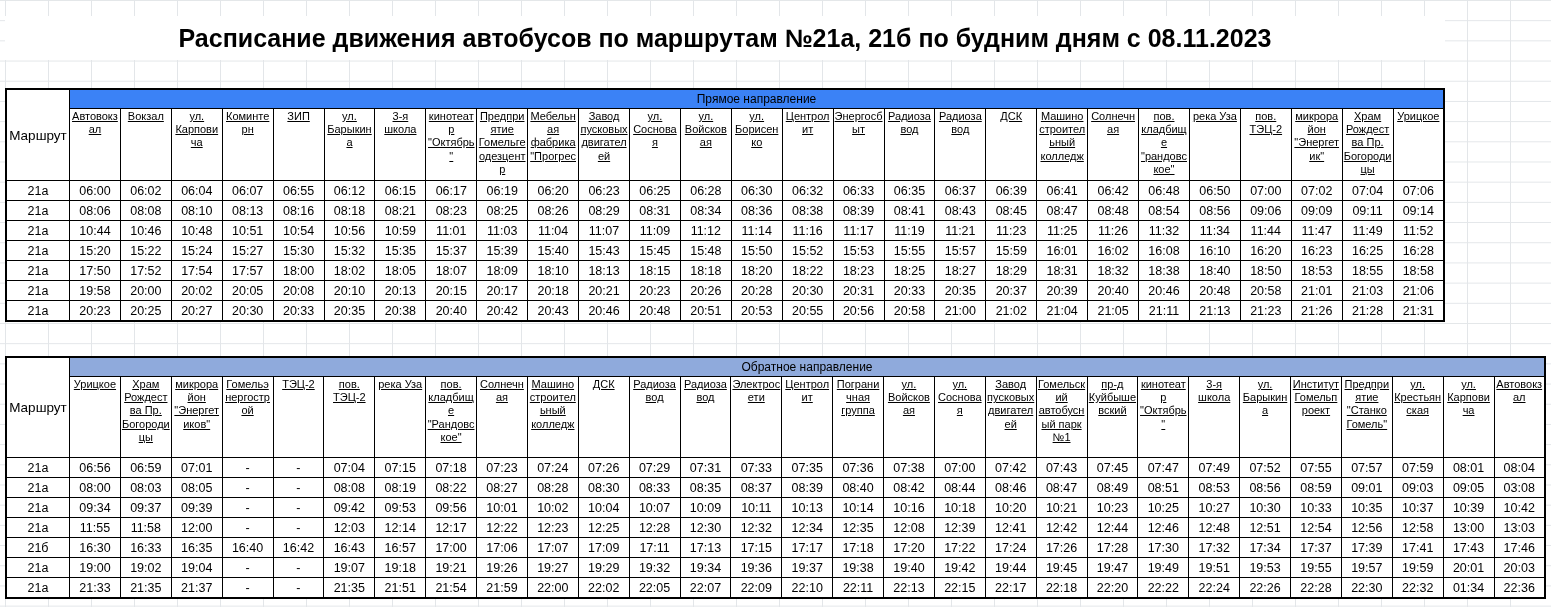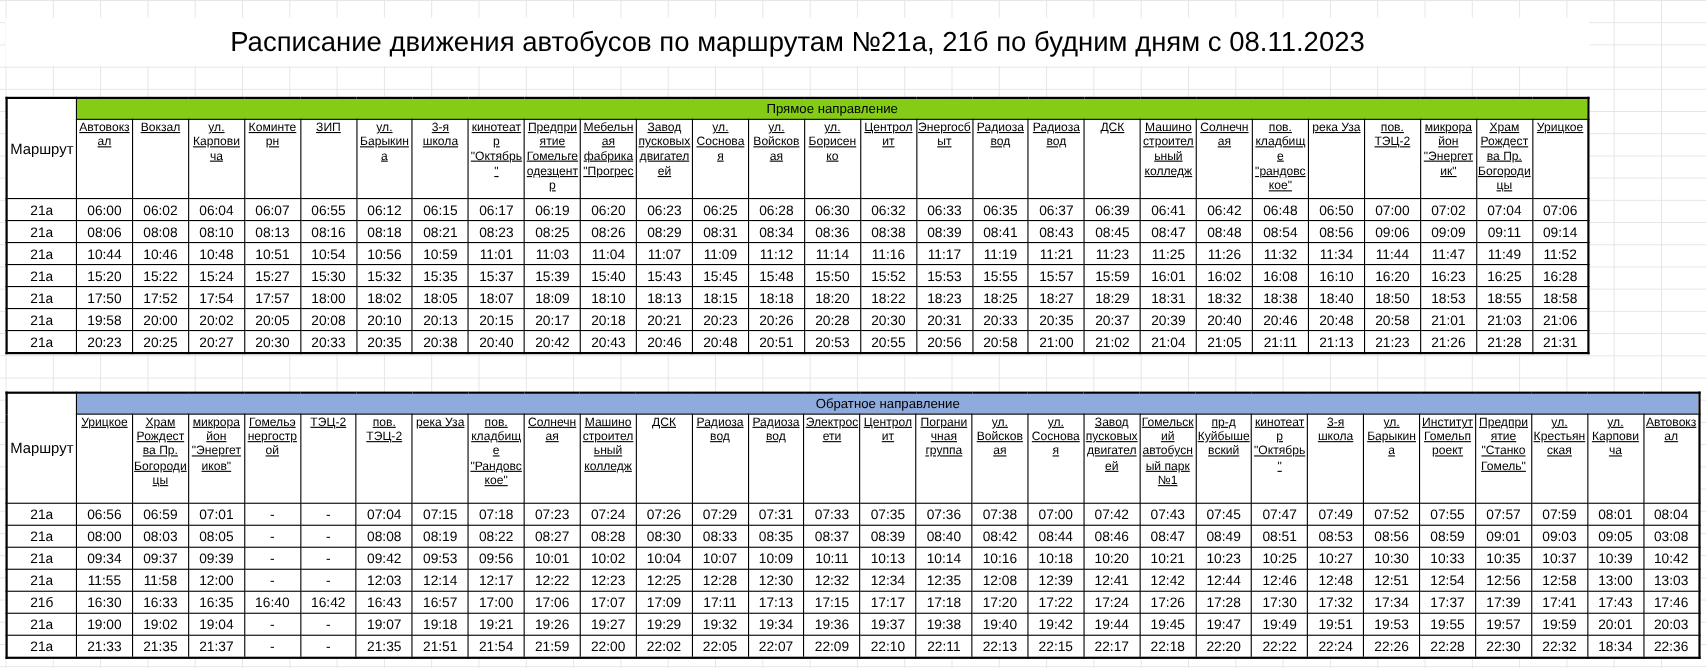--- a/index.html
+++ b/index.html
@@ -9,21 +9,21 @@
     background-image:
       linear-gradient(to right,#e3e6e9 1px,transparent 1px),
       linear-gradient(to bottom,#e3e6e9 1px,transparent 1px);
     background-size:43px 20.2px;
     background-position:5px 0;
     font-family:"Liberation Sans",sans-serif;
   }
   .title{
     position:absolute;top:16px;left:5px;width:1440px;height:44px;
     background:#ffffff;text-align:center;line-height:44px;
-    font-size:25px;font-weight:normal;color:#000;white-space:nowrap;
+    font-size:25px;font-weight:bold;color:#000;white-space:nowrap;
   }
   table.schedule{
     position:absolute;border-collapse:collapse;table-layout:fixed;
     background:#ffffff;border:2px solid #000;
   }
   table.t1{left:5px;top:88px;width:1440px;}
   table.t2{left:5px;top:356px;width:1541px;}
   .schedule th,.schedule td{border:1px solid #000;overflow:hidden;color:#000;}
   th.route-col{font-weight:normal;font-size:13.5px;vertical-align:middle;padding:0;}
   th.band{height:18px;font-weight:normal;font-size:12px;text-align:center;vertical-align:middle;padding:0;}
@@ -38,21 +38,21 @@
 </style>
 </head>
 <body>
 
 <div class="title">Расписание движения автобусов по маршрутам №21а, 21б по будним дням с 08.11.2023</div>
 
 <table class="schedule t1">
     <thead>
       <tr>
         <th class="route-col" rowspan="2" style="width: 62px;">Маршрут</th>
-        <th class="band" colspan="27" style="background: #84cc16;">Прямое направление</th>
+        <th class="band" colspan="27" style="background: #3b82f6;">Прямое направление</th>
       </tr>
       <tr class="stops">
         <th>Автовокзал</th>
         <th>Вокзал</th>
         <th>ул. Карповича</th>
         <th>Коминтерн</th>
         <th>ЗИП</th>
         <th>ул. Барыкина</th>
         <th>3-я школа</th>
         <th>кинотеатр "Октябрь"</th>
@@ -543,17 +543,17 @@
         <td>22:15</td>
         <td>22:17</td>
         <td>22:18</td>
         <td>22:20</td>
         <td>22:22</td>
         <td>22:24</td>
         <td>22:26</td>
         <td>22:28</td>
         <td>22:30</td>
         <td>22:32</td>
-        <td>18:34</td>
+        <td>01:34</td>
         <td>22:36</td>
       </tr>
     </tbody>
   </table>
 
 </body></html>

